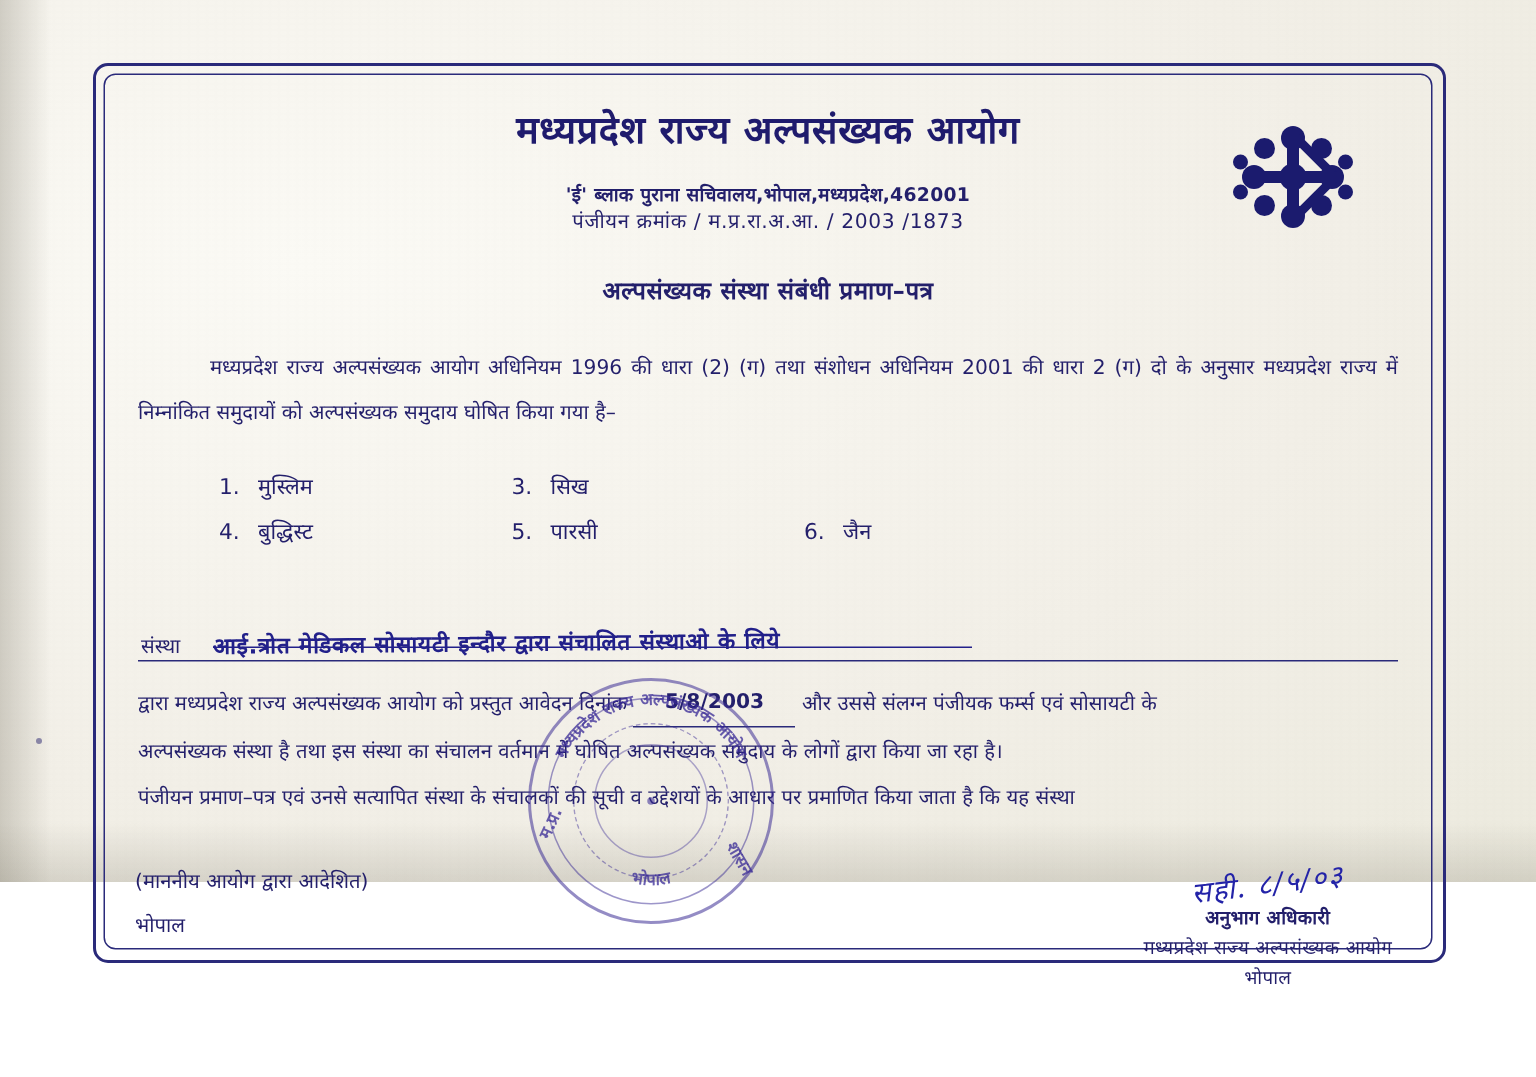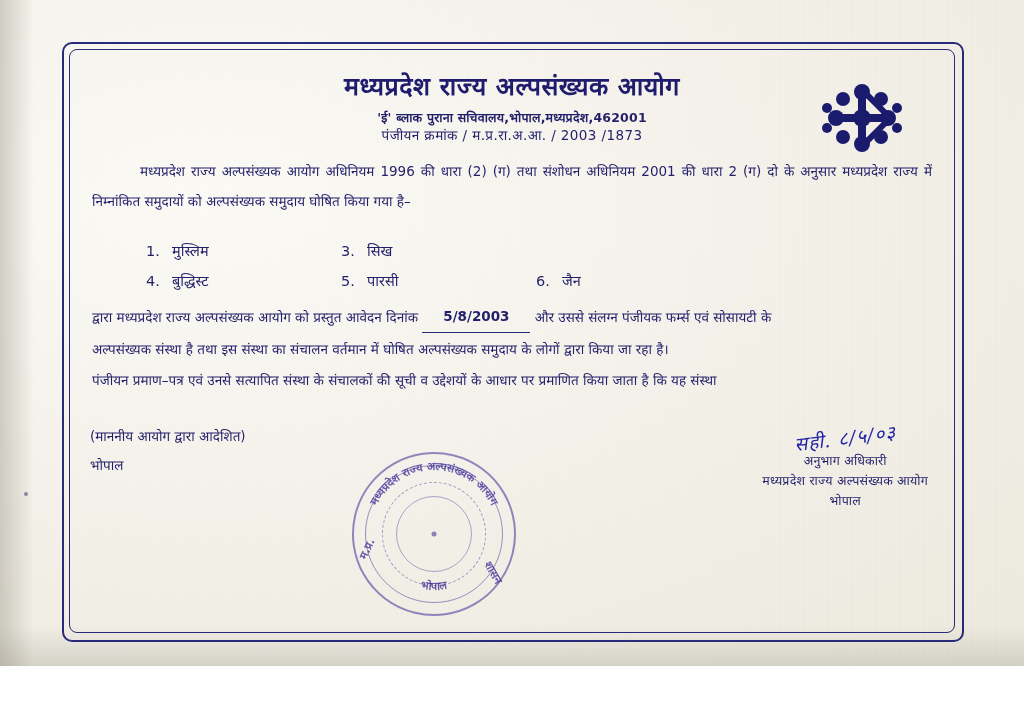--- a/index.html
+++ b/index.html
@@ -9,21 +9,21 @@
   }
   body {
     width: 1024px;
     height: 718px;
     overflow: hidden;
     font-family: "DejaVu Sans", "Liberation Sans", sans-serif;
   }
   .page {
     position: relative;
     width: 1024px;
-    height: 666px;
+    height: 588px;
     background: #f6f4ee;
     background-image:
       radial-gradient(ellipse at 20% 30%, #fbfaf5 0%, #f2efe7 60%, #eceade 100%);
   }
   
   .grain {
     position: absolute;
     inset: 0;
     pointer-events: none;
     opacity: .35;
@@ -72,40 +72,40 @@
     font-size: 25px;
     font-weight: bold;
     letter-spacing: .5px;
     margin-top: 8px;
     color: #1f1b6d;
   }
   .subtitle {
     text-align: center;
     font-size: 12.5px;
     font-weight: bold;
-    margin-top: 7px;
+    margin-top: 19px;
     letter-spacing: .2px;
   }
   .regline {
     text-align: center;
     font-size: 13.5px;
     letter-spacing: .4px;
   }
   .doc-title {
     text-align: center;
     font-size: 16px;
     font-weight: bold;
     margin-top: 26px;
     letter-spacing: .4px;
   }
 
   .para {
     font-size: 13.5px;
     line-height: 30px;
-    margin-top: 12px;
+    margin-top: 26px;
     text-align: justify;
     padding: 0 6px 0 6px;
   }
   .para .indent { display: inline-block; width: 48px; }
 
   .list {
     margin-top: 20px;
     padding-left: 60px;
   }
   .list-row {
@@ -184,21 +184,21 @@
   .sign-script {
     font-family: "DejaVu Serif", "Liberation Serif", serif;
     font-style: italic;
     font-size: 19px;
     color: #2323a8;
     transform: rotate(-7deg);
     display: inline-block;
     margin-bottom: 2px;
     letter-spacing: 1px;
   }
-  .sign-name { font-weight: normal; letter-spacing: .2px; }
+  .sign-name { font-weight: bold; letter-spacing: .2px; }
   .sign-org { letter-spacing: .2px; }
   .sign-city { letter-spacing: .2px; }
 
   
   .seal {
     position: absolute;
     left: 352px;
     top: 452px;
     width: 164px;
     height: 164px;
@@ -284,35 +284,42 @@
           <circle cx="83" cy="32" r="5"></circle>
           <circle cx="13" cy="52" r="5"></circle>
           <circle cx="83" cy="52" r="5"></circle>
         </g>
       </svg>
     </div>
 
     <div class="title">मध्यप्रदेश राज्य अल्पसंख्यक आयोग</div>
     <div class="subtitle">'ई' ब्लाक पुराना सचिवालय,भोपाल,मध्यप्रदेश,462001</div>
     <div class="regline">पंजीयन क्रमांक / म.प्र.रा.अ.आ. / 2003 /1873</div>
+    <div class="doc-title">अल्पसंख्यक संस्था संबंधी प्रमाण–पत्र</div>
 
     <div class="para"><span class="indent"></span><span>मध्यप्रदेश राज्य अल्पसंख्यक आयोग अधिनियम 1996 की धारा (2) (ग)   तथा संशोधन अधिनियम 2001 की धारा   2 (ग) दो के अनुसार मध्यप्रदेश राज्य में निम्नांकित समुदायों को अल्पसंख्यक समुदाय घोषित किया गया है–</span></div>
 
     <div class="list">
       <div class="list-row">
         <div class="cell"><span class="num">1.</span><span class="bold">मुस्लिम</span></div>
         <div class="cell"><span class="num">3.</span><span class="bold">सिख</span></div>
       </div>
       <div class="list-row">
         <div class="cell"><span class="num">4.</span><span class="bold">बुद्धिस्ट</span></div>
         <div class="cell"><span class="num">5.</span><span class="bold">पारसी</span></div>
         <div class="cell"><span class="num">6.</span><span class="bold">जैन</span></div>
       </div>
     </div>
 
+    <div class="fill-block">
+      <div class="rule"></div>
+      <span class="fill-label">संस्था</span>
+      <span class="handwritten">आई.त्रोत मेडिकल सोसायटी इन्दौर द्वारा संचालित संस्थाओ के लिये</span>
+      <span class="strike"></span>
+    </div>
 
     <div class="body-lines">
       <div>
         <span>द्वारा मध्यप्रदेश राज्य अल्पसंख्यक आयोग को प्रस्तुत आवेदन दिनांक</span>
         <span class="inline-fill">5/8/2003</span>
         <span>और उससे संलग्न पंजीयक फर्म्स एवं सोसायटी के</span>
       </div>
       <div>अल्पसंख्यक संस्था है तथा इस संस्था का संचालन वर्तमान में घोषित अल्पसंख्यक समुदाय के लोगों द्वारा किया जा रहा है।</div>
       <div>पंजीयन प्रमाण–पत्र एवं उनसे सत्यापित संस्था के संचालकों की सूची व उद्देशयों के आधार पर प्रमाणित किया जाता है कि यह संस्था</div>
     </div>

